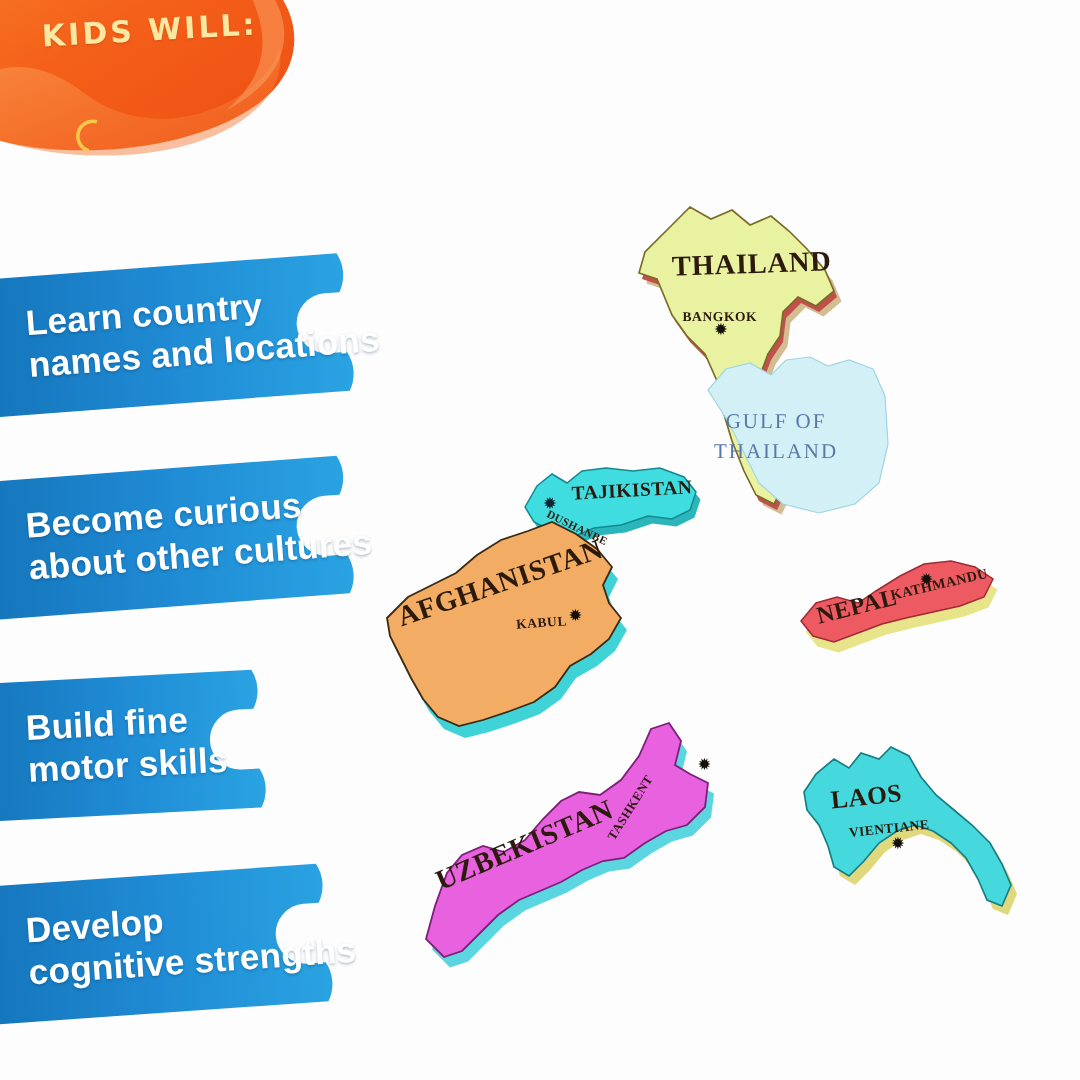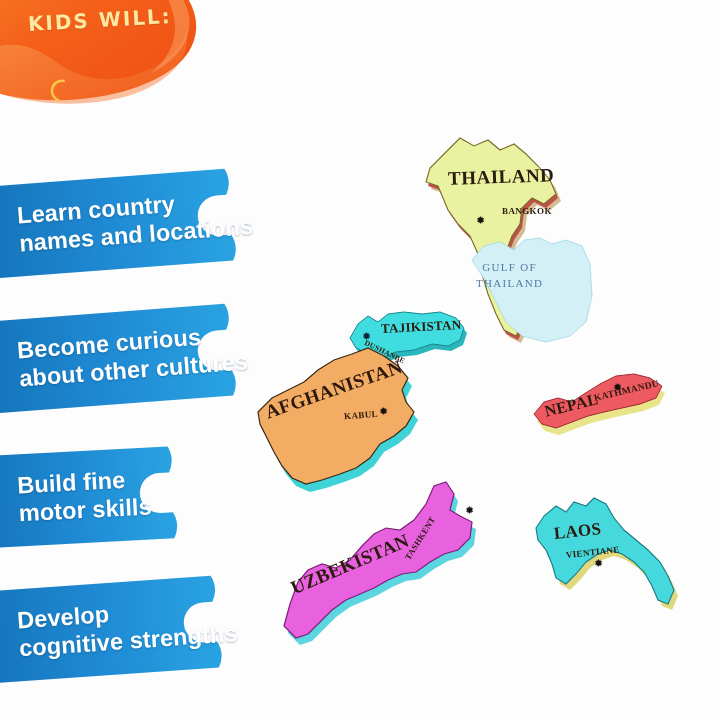--- a/index.html
+++ b/index.html
@@ -181,23 +181,23 @@
                  L100,206 L92,190 L84,170 L78,150 L74,130 L66,112 L54,100 L44,86 Z" fill="#E9F2A0" stroke="#7a6a2a" stroke-width="1.1"></path>
       </g>
     </svg>
 
     <svg style="position:absolute;left:62px;top:112px;width:130px;height:120px" viewBox="0 0 130 120">
       <path d="M6,24 L18,10 L34,6 L48,14 L58,4 L74,2 L86,8 L100,4 L116,10 L124,28
                L126,60 L120,86 L104,100 L80,106 L56,100 L40,86 L30,66 L20,46 Z" fill="#D3F0F6" stroke="#9fd6e2" stroke-width="0.8"></path>
     </svg>
     <div class="plabel" style="left:44px;top:42px;font-size:19px;letter-spacing:.5px;transform:rotate(-2deg);
                 font-variant:small-caps;">THAILAND</div>
-    <div class="pcap" style="left:51px;top:82px;font-size:9px;letter-spacing:.4px;font-variant:small-caps;margin-left:47px;">BANGKOK</div>
+    <div class="pcap" style="left:51px;top:82px;font-size:9px;letter-spacing:.4px;font-variant:small-caps;">BANGKOK</div>
     <span class="star" style="left:72px;top:91px;font-size:11px;">✹</span>
-    <div class="gulf" style="left:72px;top:136px;font-size:11px;letter-spacing:1.3px;font-variant:small-caps;">
+    <div class="gulf" style="left:72px;top:148px;font-size:14px;letter-spacing:1.3px;font-variant:small-caps;">
       <div>GULF OF</div>
       <div>THAILAND</div>
     </div>
   </div>
 
   <div class="piece" id="p-tajikistan" style="left:344px;top:306px;width:130px;height:66px;">
     <svg width="130" height="66" viewBox="0 0 130 66">
       <path d="M6,32 L14,18 L24,10 L34,16 L44,8 L60,6 L78,8 L96,6 L112,12 L120,22
                L116,34 L104,40 L88,38 L70,44 L52,46 L38,52 L24,48 L12,42 Z" fill="#2BB6BC" transform="translate(3,5)"></path>
       <path d="M6,32 L14,18 L24,10 L34,16 L44,8 L60,6 L78,8 L96,6 L112,12 L120,22

